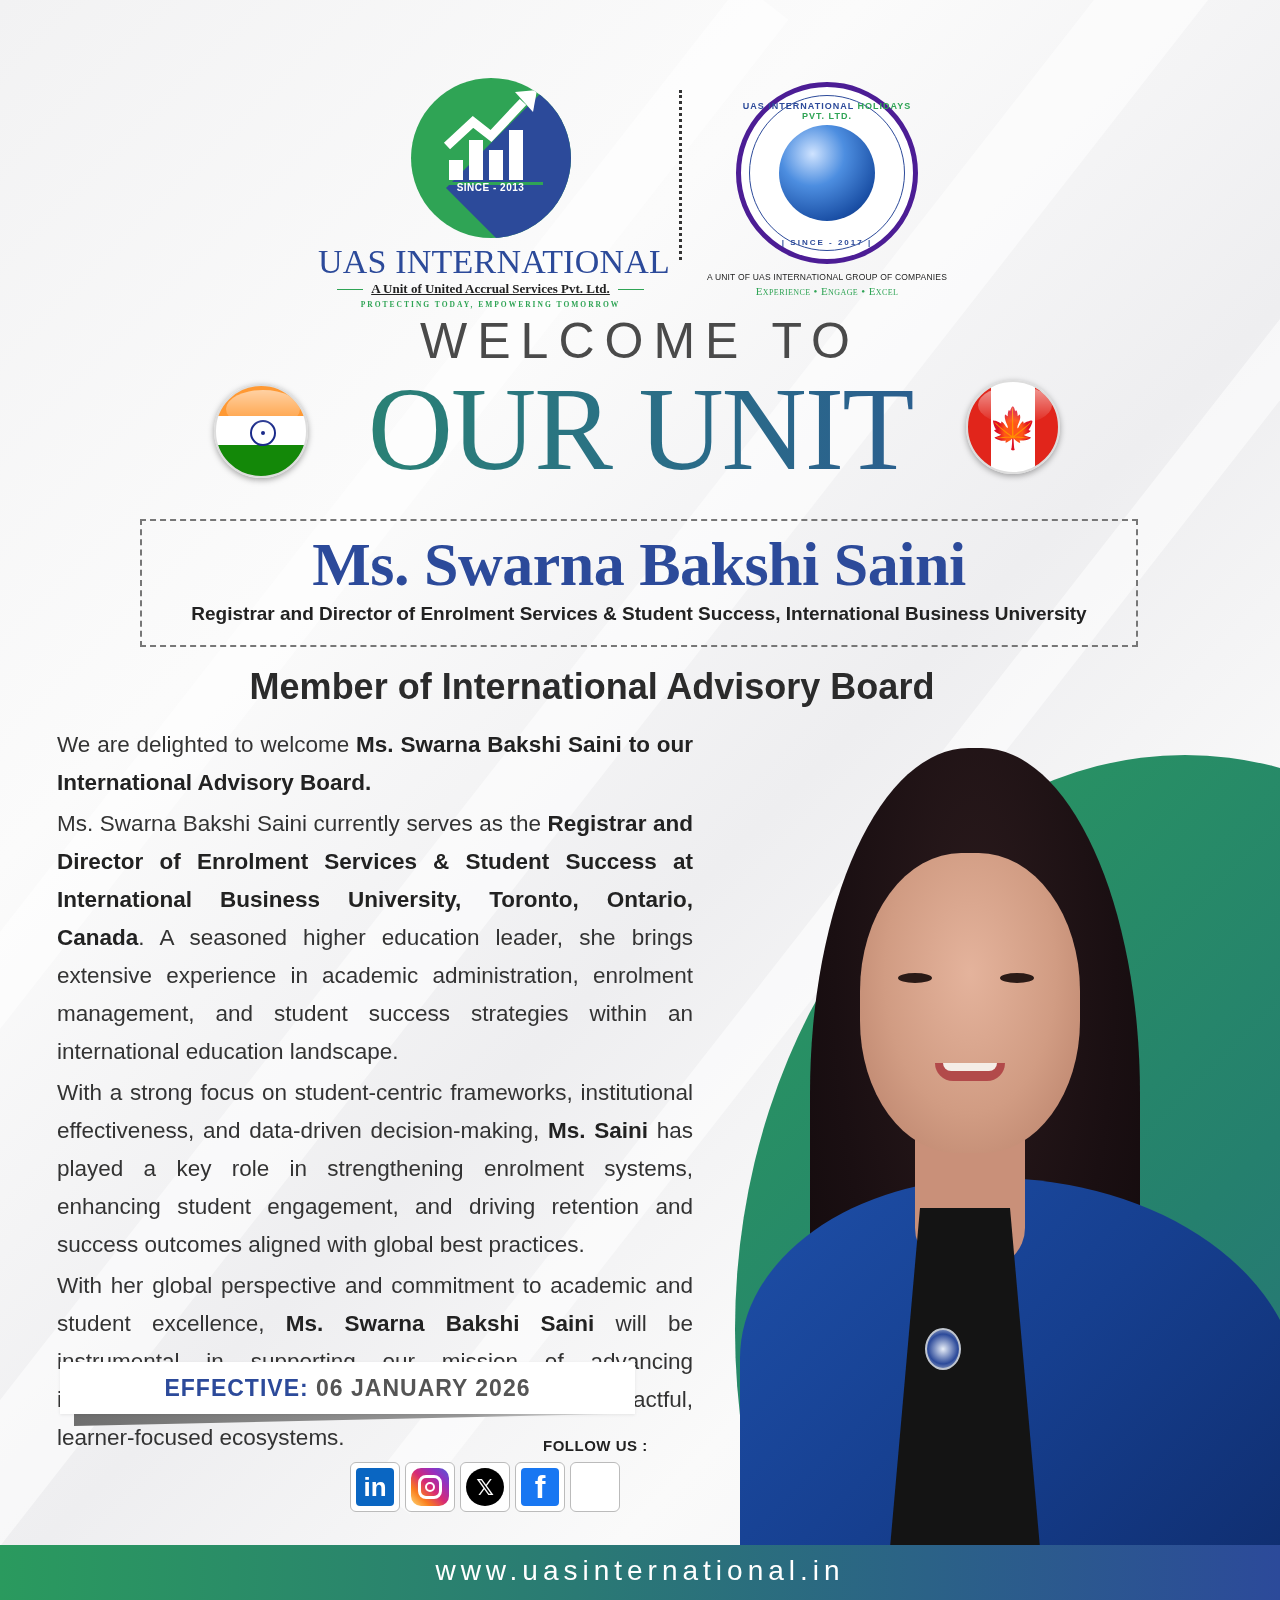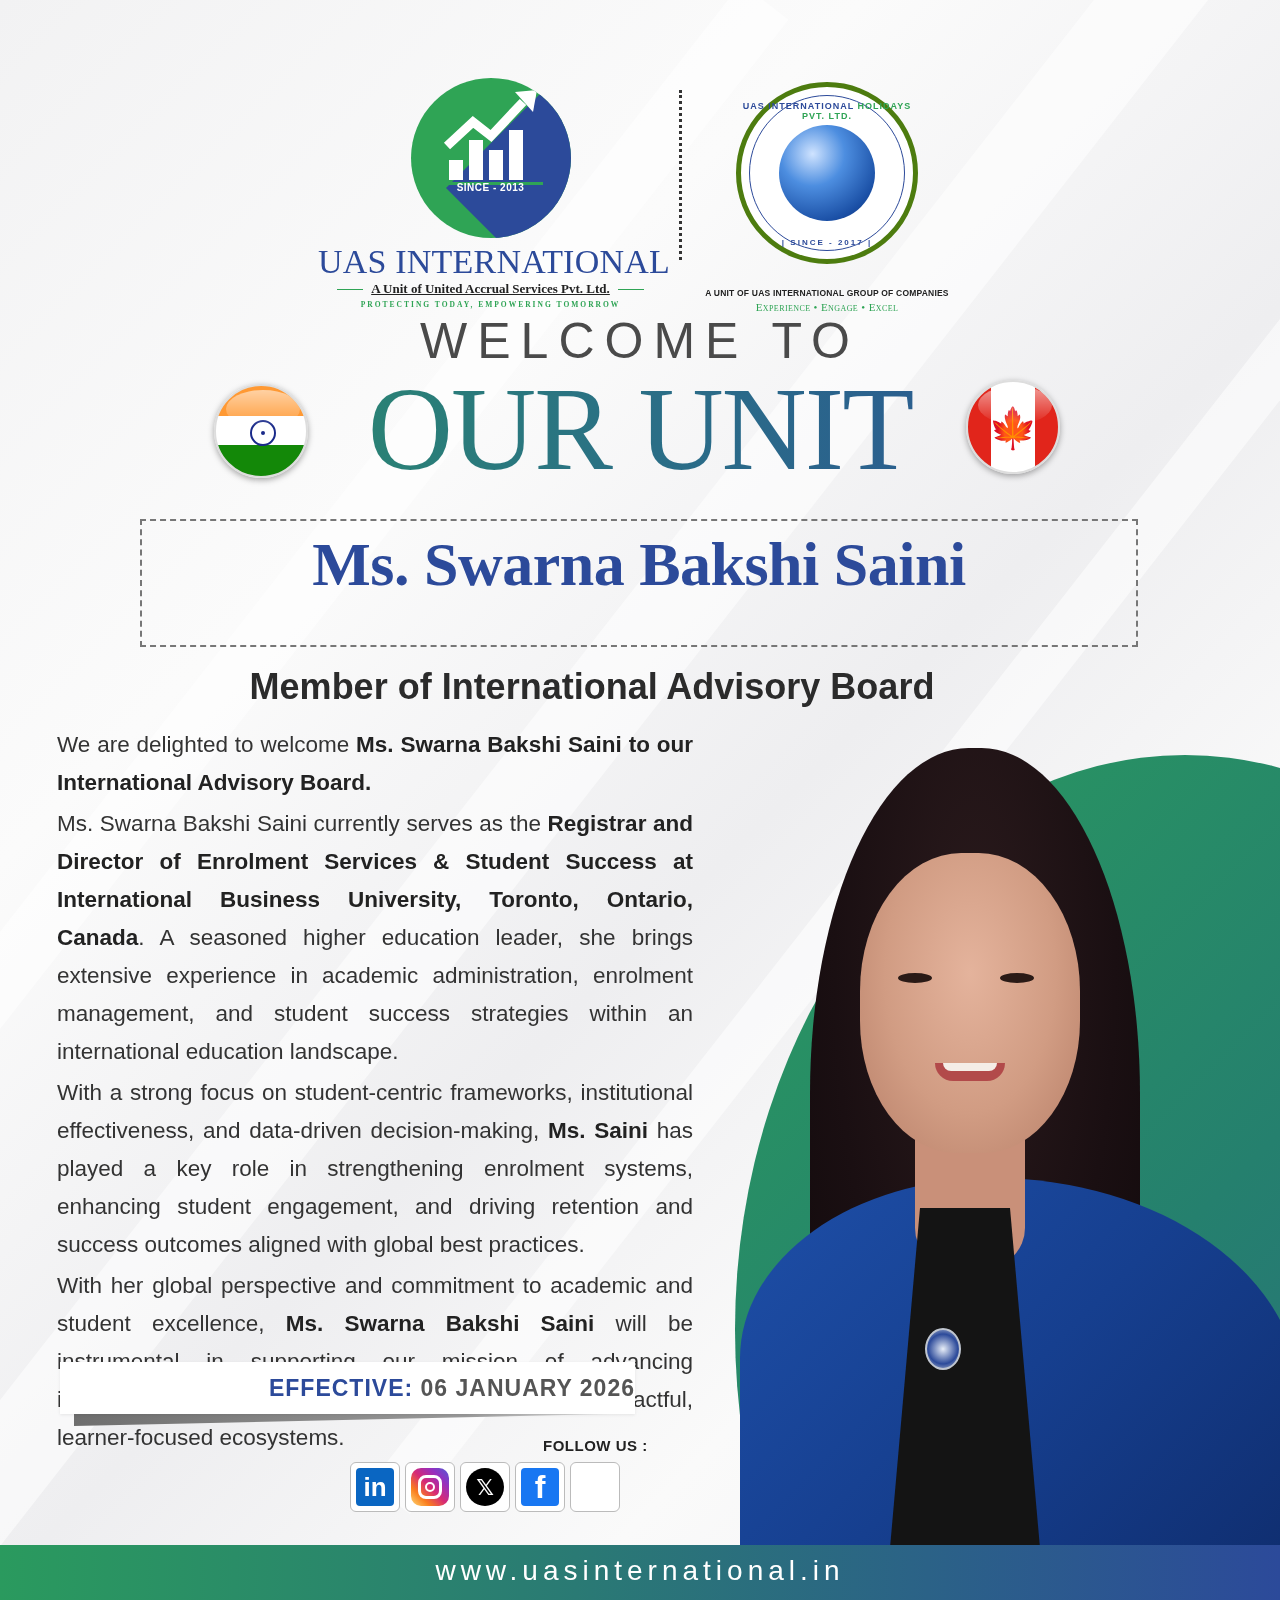--- a/index.html
+++ b/index.html
@@ -18,28 +18,28 @@
   .logo-circle .blue { position: absolute; left: 28px; top: 20px; width: 180px; height: 170px; background: #2c4a9a; transform: rotate(-45deg); transform-origin: 0 0; left: 35px; top: 110px; }
   .since1 { position: absolute; left: 0; right: 0; top: 104px; text-align: center; color: #fff; font-size: 10px; font-weight: bold; letter-spacing: 0.5px; }
   .logo-title { font-family: "Liberation Serif", serif; font-size: 34px; color: #2c4a9a; line-height: 36px; margin-top: 6px; letter-spacing: 0.2px; white-space: nowrap; }
   .logo-sub { font-family: "Liberation Serif", serif; font-size: 13px; font-weight: bold; color: #222; margin-top: 1px; display: flex; align-items: center; justify-content: center; gap: 8px; text-decoration: underline; }
   .logo-sub .line { display: inline-block; width: 26px; height: 1px; background: #2fa455; }
   .logo-tag { font-family: "Liberation Serif", serif; font-size: 7.5px; letter-spacing: 2px; color: #2fa455; font-weight: bold; margin-top: 3px; }
 
   .divider { position: absolute; left: 679px; top: 90px; width: 0; height: 170px; border-left: 3px dotted #333; }
 
   .logo-right { position: absolute; left: 692px; top: 82px; width: 270px; text-align: center; }
-  .ring { position: relative; width: 182px; height: 182px; margin: 0 auto; border-radius: 50%; border: 5px solid #4d7c0f; background: #fff; }
+  .ring { position: relative; width: 182px; height: 182px; margin: 0 auto; border-radius: 50%; border: 5px solid #4c1d95; background: #fff; }
   .ring-inner { position: absolute; left: 8px; top: 8px; right: 8px; bottom: 8px; border-radius: 50%; border: 1.5px solid #2c4a9a; }
   .globe { position: absolute; left: 38px; top: 38px; width: 96px; height: 96px; border-radius: 50%;
     background: radial-gradient(circle at 35% 30%, #cfe3ff 0%, #4d8ee0 35%, #1a4fa5 75%, #0b2c6a 100%); }
   .ring-text-top { position: absolute; left: 0; right: 0; top: 14px; font-size: 9px; font-weight: bold; color: #2c4a9a; letter-spacing: 1px; }
   .ring-text-top .g { color: #2fa455; }
   .ring-since { position: absolute; left: 0; right: 0; bottom: 12px; font-size: 8px; color: #2c4a9a; letter-spacing: 2px; font-weight: bold; }
-  .logo-r-unit { font-size: 8.5px; font-weight: bold; color: #222; margin-top: 24px; letter-spacing: 0.2px; white-space: nowrap; }
+  .logo-r-unit { font-size: 8.5px; font-weight: normal; color: #222; margin-top: 8px; letter-spacing: 0.2px; white-space: nowrap; }
   .logo-r-tag { font-family: "Liberation Serif", serif; font-size: 11px; color: #2fa455; font-variant: small-caps; margin-top: 3px; letter-spacing: 0.4px; }
 
   
   .welcome { position: absolute; left: 0; width: 1280px; top: 312px; text-align: center; font-size: 50px; letter-spacing: 10px; color: #4a4a4a; font-family: "Liberation Sans", sans-serif; }
   .ourteam { position: absolute; left: 0; width: 1280px; top: 370px; text-align: center; font-family: "Liberation Serif", serif; font-size: 118px; line-height: 120px; letter-spacing: -2px;
     background: linear-gradient(90deg, #2a9a5e 0%, #2a6f86 50%, #2c4a9a 100%); -webkit-background-clip: text; background-clip: text; color: transparent; }
   .flag { position: absolute; width: 94px; height: 94px; border-radius: 50%; overflow: hidden; box-shadow: 0 2px 6px rgba(0,0,0,0.35); border: 2px solid #ddd; }
   .flag-in { left: 214px; top: 384px; background: linear-gradient(180deg, #ff9933 0 33%, #ffffff 33% 66%, #138808 66% 100%); }
   .chakra { position: absolute; left: 34px; top: 34px; width: 26px; height: 26px; border-radius: 50%; border: 2px solid #1a2a8a; }
   .chakra::after { content: ""; position: absolute; left: 9px; top: 9px; width: 4px; height: 4px; border-radius: 50%; background: #1a2a8a; }
@@ -53,21 +53,21 @@
   .person-role { position: absolute; left: 0; right: 0; top: 82px; text-align: center; font-size: 19px; color: #222; font-weight: bold; }
   .board { position: absolute; left: 0; width: 1184px; top: 666px; text-align: center; font-size: 36px; font-weight: bold; color: #2b2b2b; }
 
   
   .body-text { position: absolute; left: 57px; top: 726px; width: 636px; font-size: 22.5px; line-height: 38px; color: #333; text-align: justify; }
   .body-text p { margin-bottom: 3px; }
   .body-text b { color: #222; }
 
   
   .eff-shadow { position: absolute; left: 74px; top: 1408px; width: 560px; height: 18px; background: linear-gradient(90deg, #6e6e6e, #9a9a9a 70%, rgba(200,200,200,0)); clip-path: polygon(0 30%, 100% 0, 100% 30%, 0 100%); }
-  .eff-box { position: absolute; left: 60px; top: 1362px; width: 575px; height: 52px; background: #fff; box-shadow: 0 1px 3px rgba(0,0,0,0.08); text-align: right; line-height: 52px; font-size: 23px; font-weight: bold; letter-spacing: 1px; }
+  .eff-box { position: absolute; left: 60px; top: 1362px; width: 575px; height: 52px; background: #fff; box-shadow: 0 1px 3px rgba(0,0,0,0.08); text-align: center; line-height: 52px; font-size: 23px; font-weight: bold; letter-spacing: 1px; }
   .eff-label { color: #2c4a9a; }
   .eff-date { color: #555; }
 
   
   .follow { position: absolute; left: 543px; top: 1437px; font-size: 15px; font-weight: bold; color: #222; letter-spacing: 0.5px; }
   .socials { position: absolute; left: 350px; top: 1462px; display: flex; gap: 5px; }
   .soc { width: 50px; height: 50px; border: 1px solid #bbb; border-radius: 6px; background: #fff; display: flex; align-items: center; justify-content: center; }
   .soc .ic { width: 38px; height: 38px; border-radius: 4px; display: flex; align-items: center; justify-content: center; color: #fff; font-weight: bold; }
   .ic-li { background: #0a66c2; font-size: 26px; }
   .ic-ig { background: linear-gradient(45deg, #feda75, #fa7e1e, #d62976, #962fbf, #4f5bd5); border-radius: 10px !important; }
@@ -145,20 +145,21 @@
     <div class="gloss"></div>
 </div>
 <div class="ourteam">OUR UNIT</div>
 <div class="flag flag-ca">
   <div class="leaf">🍁</div>
     <div class="gloss"></div>
 </div>
 
 <div class="name-box">
   <div class="person-name">Ms. Swarna Bakshi Saini</div>
+  <div class="person-role">Registrar and Director of Enrolment Services &amp; Student Success, International Business University</div>
 </div>
 <div class="board">Member of International Advisory Board</div>
 
 <div class="green-arc"></div>
 <div class="photo">
   <div class="hair"></div>
   <div class="blazer"></div>
   <div class="neck"></div>
   <div class="blouse"></div>
   <div class="pin"></div>

